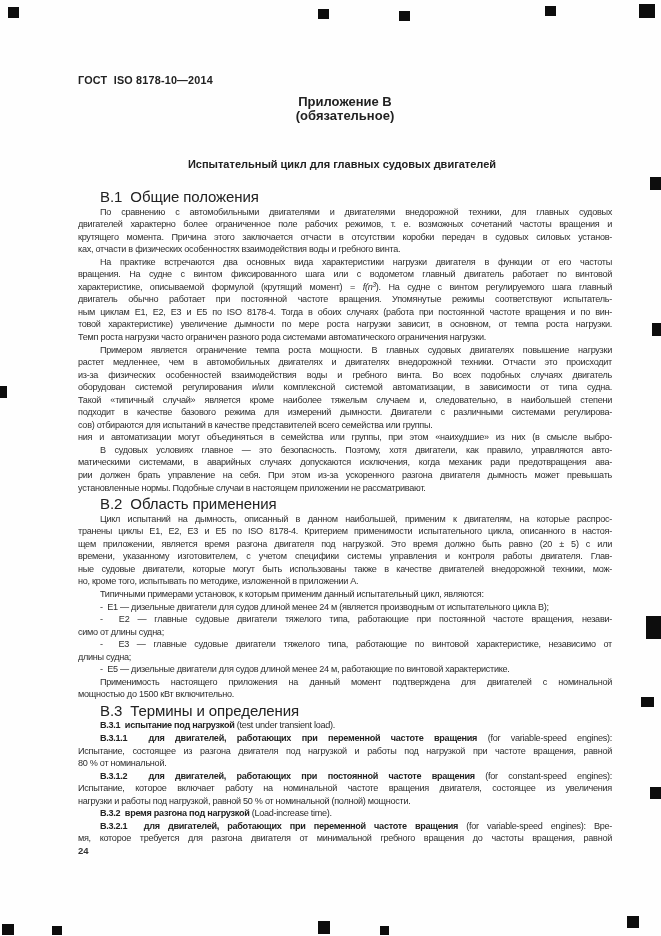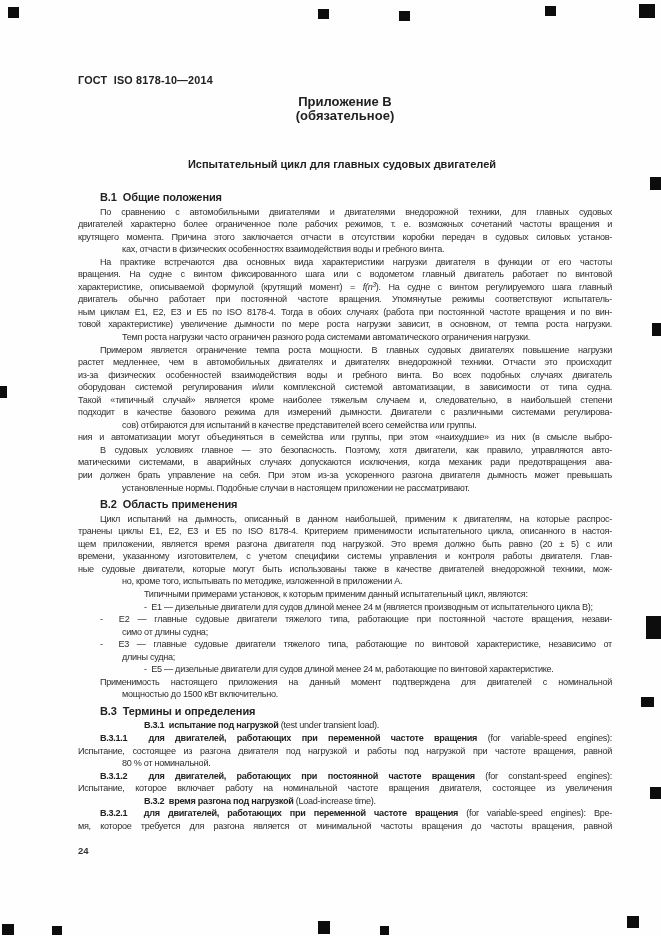--- a/index.html
+++ b/index.html
@@ -22,24 +22,24 @@
     font-size:11px;font-weight:bold;color:#222;
   }
   .body-block{
     position:absolute;left:78px;top:191px;width:534px;
     font-size:9.1px;letter-spacing:-0.28px;line-height:12.55px;color:#2e2e2e;
   }
   .line{
     text-align:justify;text-align-last:justify;
     min-height:12.55px;
   }
-  .line.last{text-align:left;text-align-last:left;white-space:nowrap;margin-left:44px;}
+  .line.last{text-align:left;text-align-last:left;white-space:nowrap;}
   .line.indent{padding-left:22px;}
   .heading{
-    font-weight:bold;font-size:11px;letter-spacing:-0.1px;color:#222;
+    font-weight:normal;font-size:15px;letter-spacing:-0.1px;color:#222;
     margin:4px 0 2px 0;padding-left:22px;
     text-align:left;text-align-last:left;
   }
   .heading:first-child{margin-top:0;}
   .b{font-weight:bold;color:#222;}
   .i{font-style:italic;}
   sup{font-size:6.5px;line-height:0;vertical-align:3px;}
   .page-num{
     position:absolute;left:78px;top:845px;font-size:9.5px;color:#333;font-weight:bold;
   }
@@ -98,23 +98,24 @@
     <div class="line indent last"><span>-&nbsp;&nbsp;Е5 — дизельные двигатели для судов длиной менее 24 м, работающие по винтовой характеристике.</span></div>
     <div class="line indent"><span>Применимость настоящего приложения на данный момент подтверждена для двигателей с номинальной</span></div>
     <div class="line last"><span>мощностью до 1500 кВт включительно.</span></div>
     <div class="heading">В.3&nbsp;&nbsp;Термины и определения</div>
     <div class="line indent last"><span class="b">В.3.1&nbsp;&nbsp;испытание под нагрузкой </span><span>(test under transient load).</span></div>
     <div class="line indent"><span class="b">В.3.1.1&nbsp;&nbsp;для двигателей, работающих при переменной частоте вращения </span><span>(for variable-speed engines):</span></div>
     <div class="line"><span>Испытание, состоящее из разгона двигателя под нагрузкой и работы под нагрузкой при частоте вращения, равной</span></div>
     <div class="line last"><span>80 % от номинальной.</span></div>
     <div class="line indent"><span class="b">В.3.1.2&nbsp;&nbsp;для двигателей, работающих при постоянной частоте вращения </span><span>(for constant-speed engines):</span></div>
     <div class="line"><span>Испытание, которое включает работу на номинальной частоте вращения двигателя, состоящее из увеличения</span></div>
+    <div class="line last"><span>нагрузки и работы под нагрузкой, равной 50 % от номинальной (полной) мощности.</span></div>
     <div class="line indent last"><span class="b">В.3.2&nbsp;&nbsp;время разгона под нагрузкой </span><span>(Load-increase time).</span></div>
     <div class="line indent"><span class="b">В.3.2.1&nbsp;&nbsp;для двигателей, работающих при переменной частоте вращения </span><span>(for variable-speed engines): Вре-</span></div>
-    <div class="line"><span>мя, которое требуется для разгона является от минимальной частоты вращения до частоты вращения, равной</span></div>
+    <div class="line"><span>мя, которое требуется для разгона двигателя от минимальной гребного вращения до частоты вращения, равной</span></div>
   </div>
 
 <div class="page-num">24</div>
 
 <div class="artifact" style="left: 8px; top: 7px; width: 11px; height: 11px;"></div>
 <div class="artifact" style="left: 318px; top: 9px; width: 11px; height: 10px;"></div>
 <div class="artifact" style="left: 399px; top: 11px; width: 11px; height: 10px;"></div>
 <div class="artifact" style="left: 545px; top: 6px; width: 11px; height: 10px;"></div>
 <div class="artifact" style="left: 639px; top: 4px; width: 16px; height: 14px;"></div>
 <div class="artifact" style="left: 650px; top: 177px; width: 11px; height: 13px;"></div>

